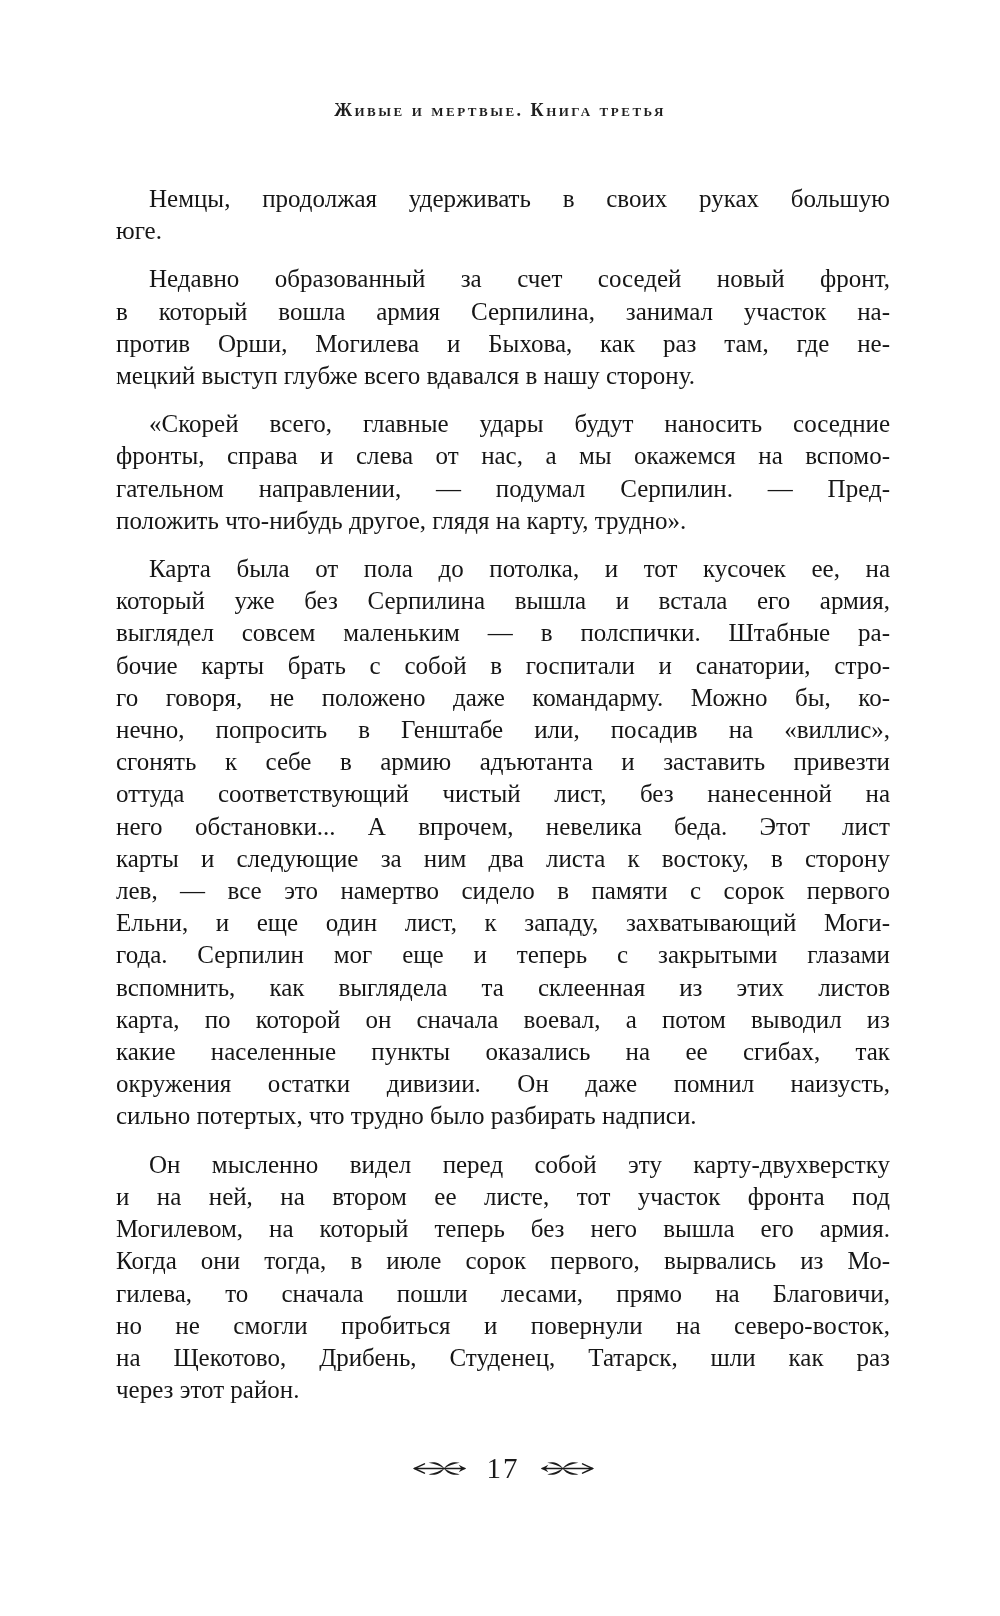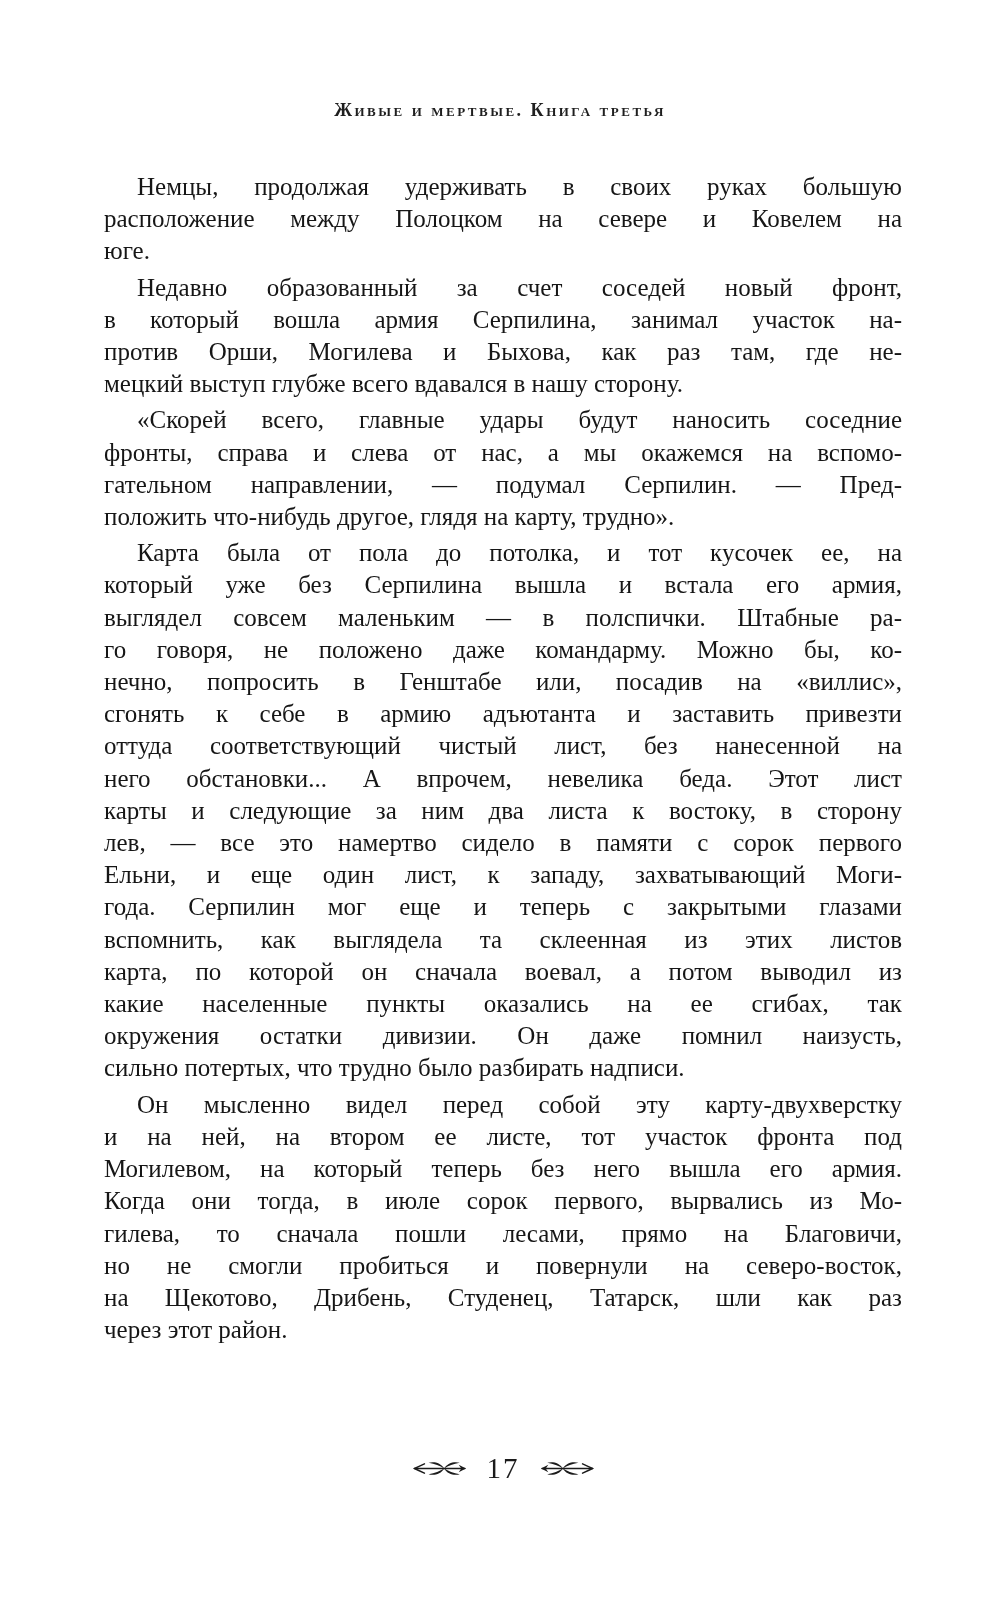--- a/index.html
+++ b/index.html
@@ -24,21 +24,21 @@
     color: #1f1f1f;
   }
 
   .text-block {
     position: absolute;
     top: 167px; left: 100px; width: 806px;
     font-size: 25px;
     line-height: 32.2px;
     color: #161616;
   }
-  .paragraph { margin: 4px; }
+  .paragraph { margin: 16px; }
   .line {
     text-align: justify;
     text-align-last: justify;
     white-space: normal;
   }
   .line.first { text-indent: 33px; }
   .line.last { text-align-last: left; }
 
   .footer {
     position: absolute;
@@ -59,21 +59,20 @@
 <body>
 
 <div class="page">
 
   <div class="running-head">Живые и мертвые. Книга третья</div>
 
   <div class="text-block">
 
     <div class="paragraph">
       <div class="line first">Немцы, продолжая удерживать в своих руках большую</div>
-      <div class="line">расположение между Полоцком на севере и Ковелем на</div>
       <div class="line last">юге.</div>
     </div>
 
     <div class="paragraph">
       <div class="line first">Недавно образованный за счет соседей новый фронт,</div>
       <div class="line">в который вошла армия Серпилина, занимал участок на-</div>
       <div class="line">против Орши, Могилева и Быхова, как раз там, где не-</div>
       <div class="line last">мецкий выступ глубже всего вдавался в нашу сторону.</div>
     </div>
 
@@ -81,20 +80,21 @@
       <div class="line first">«Скорей всего, главные удары будут наносить соседние</div>
       <div class="line">фронты, справа и слева от нас, а мы окажемся на вспомо-</div>
       <div class="line">гательном направлении, — подумал Серпилин. — Пред-</div>
       <div class="line last">положить что-нибудь другое, глядя на карту, трудно».</div>
     </div>
 
     <div class="paragraph">
       <div class="line first">Карта была от пола до потолка, и тот кусочек ее, на</div>
       <div class="line">который уже без Серпилина вышла и встала его армия,</div>
       <div class="line">выглядел совсем маленьким — в полспички. Штабные ра-</div>
+      <div class="line">бочие карты брать с собой в госпитали и санатории, стро-</div>
       <div class="line">го говоря, не положено даже командарму. Можно бы, ко-</div>
       <div class="line">нечно, попросить в Генштабе или, посадив на «виллис»,</div>
       <div class="line">сгонять к себе в армию адъютанта и заставить привезти</div>
       <div class="line">оттуда соответствующий чистый лист, без нанесенной на</div>
       <div class="line">него обстановки... А впрочем, невелика беда. Этот лист</div>
       <div class="line">карты и следующие за ним два листа к востоку, в сторону</div>
       <div class="line">лев, — все это намертво сидело в памяти с сорок первого</div>
       <div class="line">Ельни, и еще один лист, к западу, захватывающий Моги-</div>
       <div class="line">года. Серпилин мог еще и теперь с закрытыми глазами</div>
       <div class="line">вспомнить, как выглядела та склеенная из этих листов</div>

